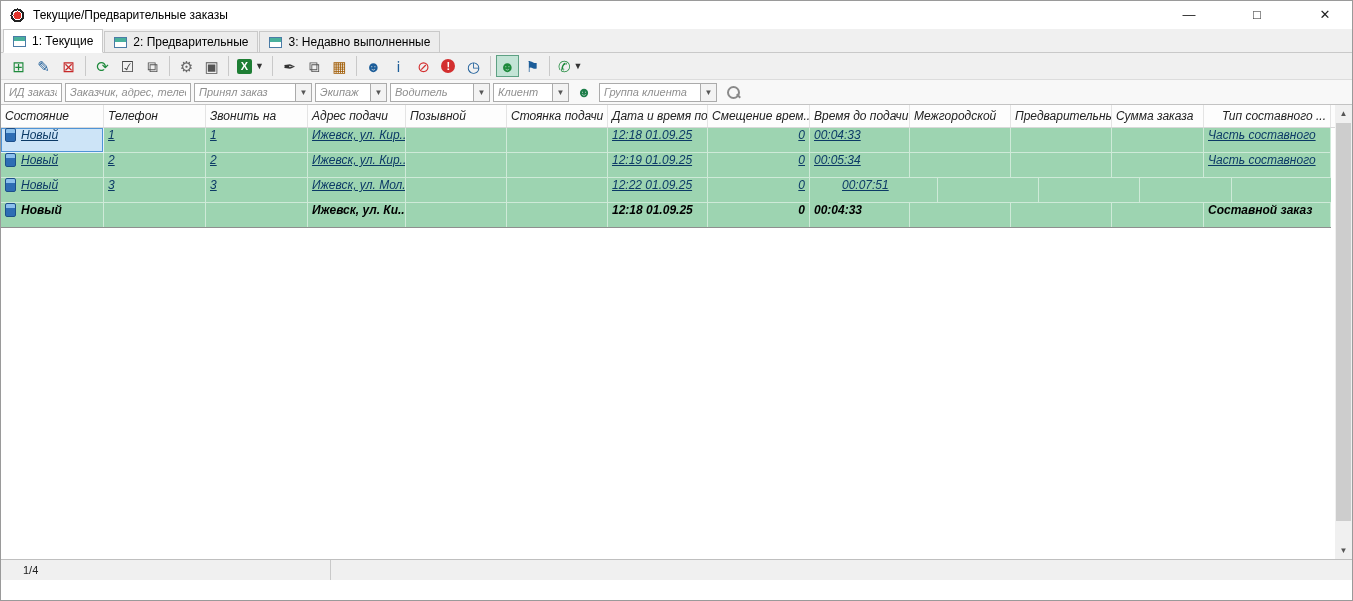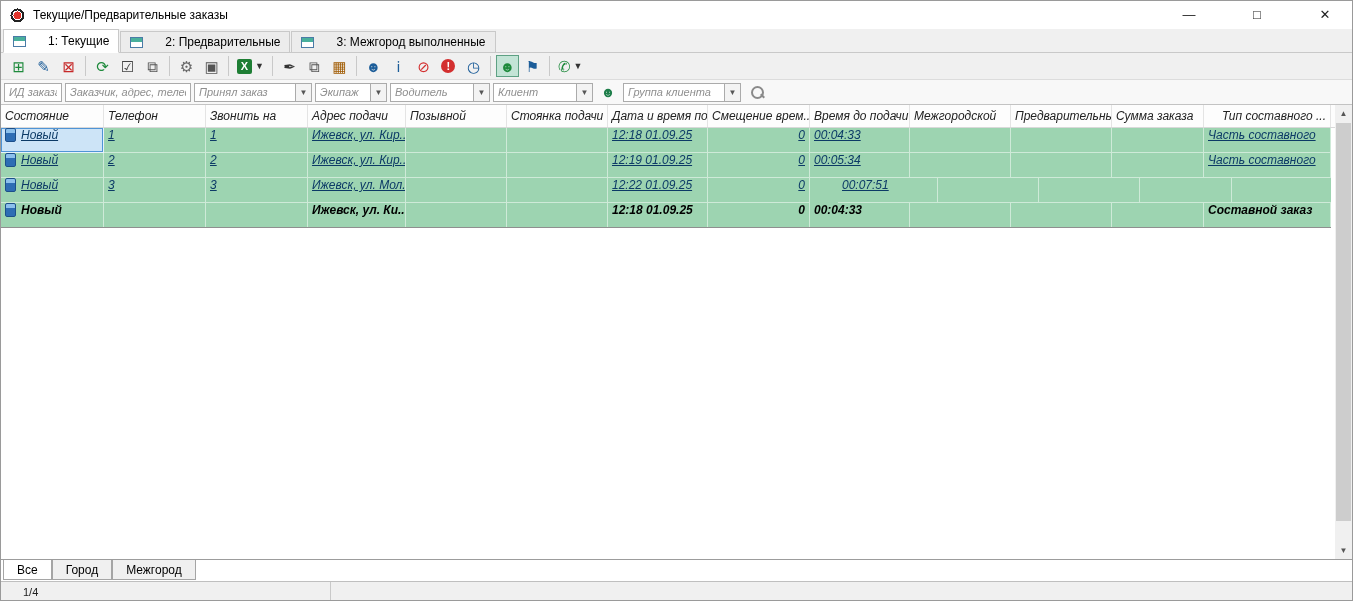--- a/index.html
+++ b/index.html
@@ -11,21 +11,21 @@
   .titlebar{height:28px;display:flex;align-items:center;padding-left:9px;background:#fff;}
   .app-icon{width:15px;height:15px;flex:none;border-radius:50%;margin-right:8px;
     background:radial-gradient(circle at 50% 50%, #e2342b 0 4px, #ffffff 4px 5px, #222222 5px 7px, #ffffff 7px);}
   .title{font-size:12px;color:#000;}
   .caption{margin-left:auto;display:flex;align-items:center;height:100%;}
   .cap-btn{width:30px;text-align:center;font-size:13px;color:#222;margin-right:38px;cursor:default;line-height:28px;}
   .cap-btn.close{margin-right:12px;}
 
   
   .tabbar{height:24px;background:#f0f0f0;display:flex;align-items:flex-end;padding-left:2px;border-bottom:1px solid #c9c9c9;}
-  .tab{height:21px;display:flex;align-items:center;gap:22px;padding:0 9px;border:1px solid #c9c9c9;border-bottom:none;background:#ececec;font-size:12px;margin-right:1px;white-space:nowrap;}
+  .tab{height:21px;display:flex;align-items:center;gap:6px;padding:0 9px;border:1px solid #c9c9c9;border-bottom:none;background:#ececec;font-size:12px;margin-right:1px;white-space:nowrap;}
   .tab.active{background:#fff;height:24px;margin-bottom:-1px;border-bottom:1px solid #fff;}
   .tab-ico{width:13px;height:11px;flex:none;border:1px solid #4a7ba6;background:linear-gradient(180deg,#49b09c 0 4px,#ffffff 4px);}
 
   
   .toolbar{height:27px;background:#f0f0f0;display:flex;align-items:center;padding:0 5px;border-bottom:1px solid #dcdcdc;}
   .tb-btn{height:22px;min-width:23px;display:flex;align-items:center;justify-content:center;margin:0 1px;border:1px solid transparent;padding:0 2px;}
   .tb-btn.pressed{background:#c3e4d6;border:1px solid #5ea184;}
   .tb-glyph{font-size:15px;line-height:1;}
   .tb-glyph.boxed{font-size:11px;font-weight:bold;width:15px;height:15px;display:flex;align-items:center;justify-content:center;border-radius:2px;}
   .tb-glyph.round{font-size:11px;font-weight:bold;width:14px;height:14px;display:flex;align-items:center;justify-content:center;border-radius:50%;}
@@ -33,21 +33,21 @@
   .tb-sep{width:1px;height:20px;background:#c9c9c9;margin:0 4px;flex:none;}
 
   
   .filterbar{height:25px;background:#f8f8f8;border-bottom:1px solid #c3c3c3;display:flex;align-items:center;padding:0 3px;gap:3px;}
   .f-input{height:19px;border:1px solid #ababab;padding:0 4px;font-size:11px;font-family:inherit;background:#fff;color:#333;outline:none;}
   .f-input::placeholder{font-style:italic;color:#8f8f8f;}
   .combo{display:flex;height:19px;border:1px solid #ababab;background:#fff;}
   .c-input{flex:1;min-width:0;border:none;padding:0 4px;font-size:11px;font-family:inherit;outline:none;}
   .c-input::placeholder{font-style:italic;color:#8f8f8f;}
   .c-arrow{width:16px;flex:none;background:#f3f3f3;border-left:1px solid #ababab;display:flex;align-items:center;justify-content:center;font-size:8px;color:#555;}
-  .w58{width:58px}.w126{width:126px}.w118{width:118px}.w72{width:72px}.w100{width:100px}.w76{width:100px}
+  .w58{width:58px}.w126{width:126px}.w118{width:118px}.w72{width:72px}.w100{width:100px}.w76{width:76px}
   .f-btn{width:24px;height:21px;display:flex;align-items:center;justify-content:center;font-size:14px;}
   .search-glass{width:15px;height:15px;position:relative;margin-left:6px;flex:none;}
   .search-glass::before{content:"";position:absolute;left:1px;top:1px;width:9px;height:9px;border:2px solid #8a8a8a;border-radius:50%;}
   .search-glass::after{content:"";position:absolute;left:10px;top:10px;width:5px;height:2px;background:#8a8a8a;transform:rotate(45deg);}
 
   
   .content{position:relative;height:454px;background:#fff;font-style:italic;}
   .grid{position:absolute;left:0;top:0;width:1336px;}
   .thead{display:flex;height:23px;border-bottom:1px solid #d9d9d9;background:#fdfdfd;width:1336px;}
   .th{flex:none;padding:0 4px;line-height:22px;font-size:12px;color:#222;border-right:1px solid #e4e4e4;white-space:nowrap;overflow:hidden;}
@@ -96,21 +96,21 @@
       <span class="tab active">
         <span class="tab-ico"></span>
         <span>1: Текущие</span>
       </span>
       <span class="tab">
         <span class="tab-ico"></span>
         <span>2: Предварительные</span>
       </span>
       <span class="tab">
         <span class="tab-ico"></span>
-        <span>3: Межгород выполненные</span>
+        <span>3: Недавно выполненные</span>
       </span>
     </div>
 
   <div class="toolbar">
       <span class="tb-btn">
         <span class="tb-glyph" style="color: rgb(30, 138, 60);">⊞</span>
       </span>
       <span class="tb-btn">
         <span class="tb-glyph" style="color: rgb(28, 93, 153);">✎</span>
       </span>
@@ -350,25 +350,20 @@
           </div>
         </div>
     </div>
     <div class="vscroll">
       <span class="vs-arrow vs-up">▲</span>
       <span class="vs-thumb"></span>
       <span class="vs-arrow vs-down">▼</span>
     </div>
   </div>
 
-  <div class="bottombar">
-      <span class="btab active">Все</span>
-      <span class="btab">Город</span>
-      <span class="btab">Межгород</span>
-    </div>
 
   <div class="statusbar">
     <span class="sb-panel1">
       <span>1/4</span>
     </span>
   </div>
 
 </div>
 
 </body></html>

